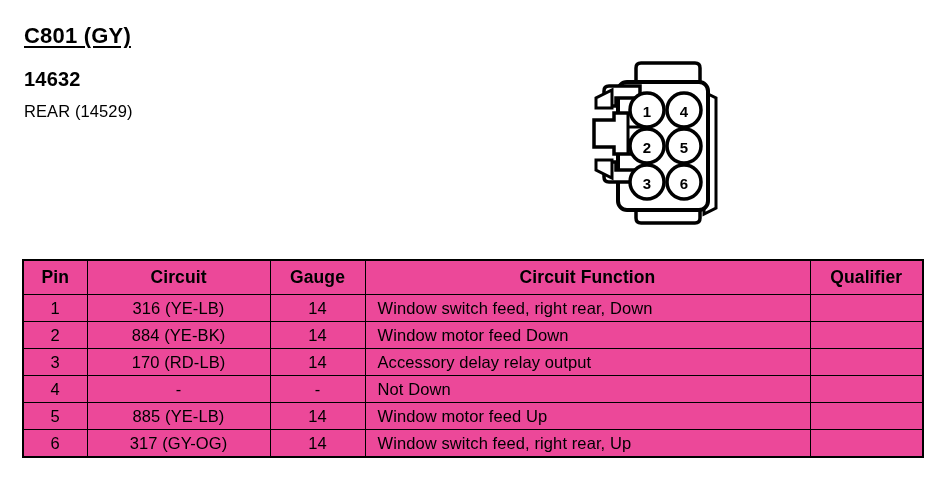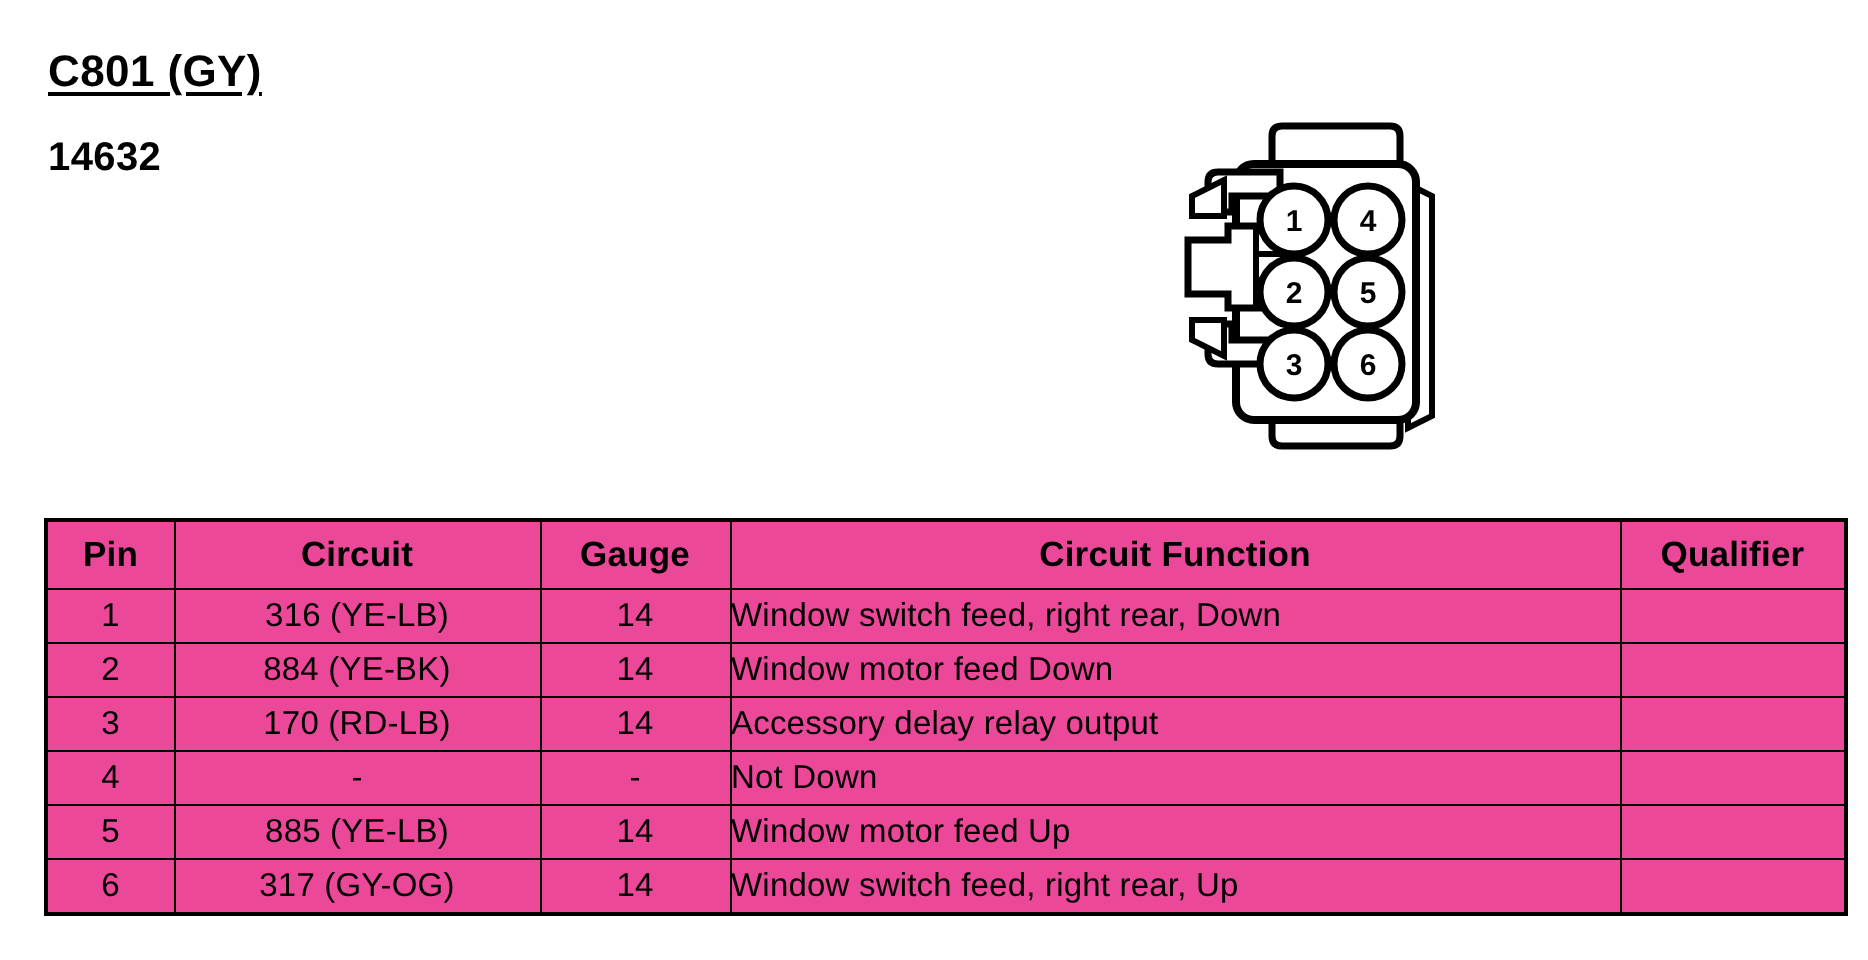--- a/index.html
+++ b/index.html
@@ -88,41 +88,42 @@
   }
   #pin-table thead th {
     height: 33px;
     font-weight: bold;
     font-size: 17.5px;
     text-align: center;
   }
   #pin-table tbody td { text-align: center; }
   #pin-table tbody td.fn {
     text-align: left;
-    padding-left: 0;
+    padding-left: 12px;
     margin-left: 16px;
   }
   
   #pin-table {
     border: 2px solid #000;
   }
   .col-pin   { width: 64px; }
   .col-cir   { width: 183px; }
   .col-gau   { width: 95px; }
   .col-fn    { width: 445px; }
   .col-qual  { width: 113px; }
 </style>
 </head>
 <body>
 
 <div id="connector-title">C801 (GY)</div>
 
 <div id="part-number">14632</div>
 
 <div id="part-description">
+  <div>REAR (14529)</div>
 </div>
 
 <div id="connector-diagram">
   <svg width="180" height="175" viewBox="0 0 180 175" xmlns="http://www.w3.org/2000/svg">
 
     <path d="M112 34 L124 40 L124 150 L112 156 Z" fill="#ffffff" stroke="#000000" stroke-width="3"></path>
 
     <path d="M44 10 Q44 5 49 5 L103 5 Q108 5 108 10 L108 28 L44 28 Z" fill="#ffffff" stroke="#000000" stroke-width="3.5"></path>
 
     <path d="M44 148 L108 148 L108 160 Q108 165 103 165 L49 165 Q44 165 44 160 Z" fill="#ffffff" stroke="#000000" stroke-width="3.5"></path>

